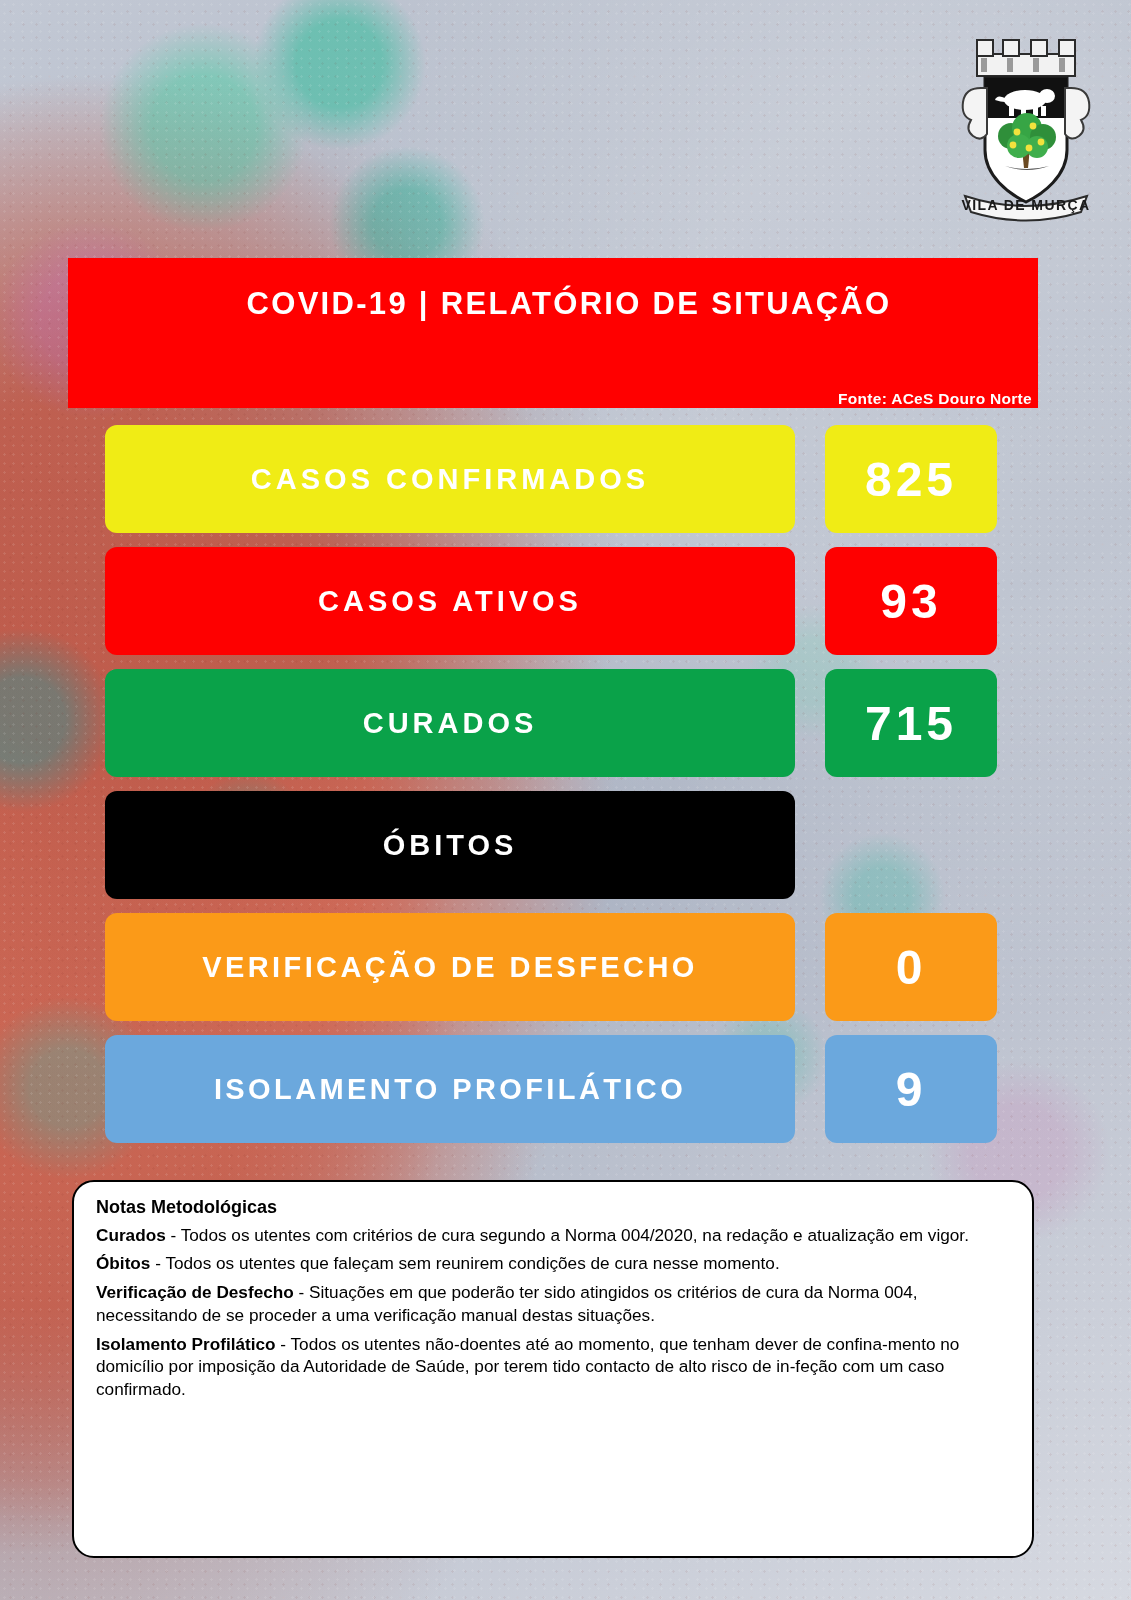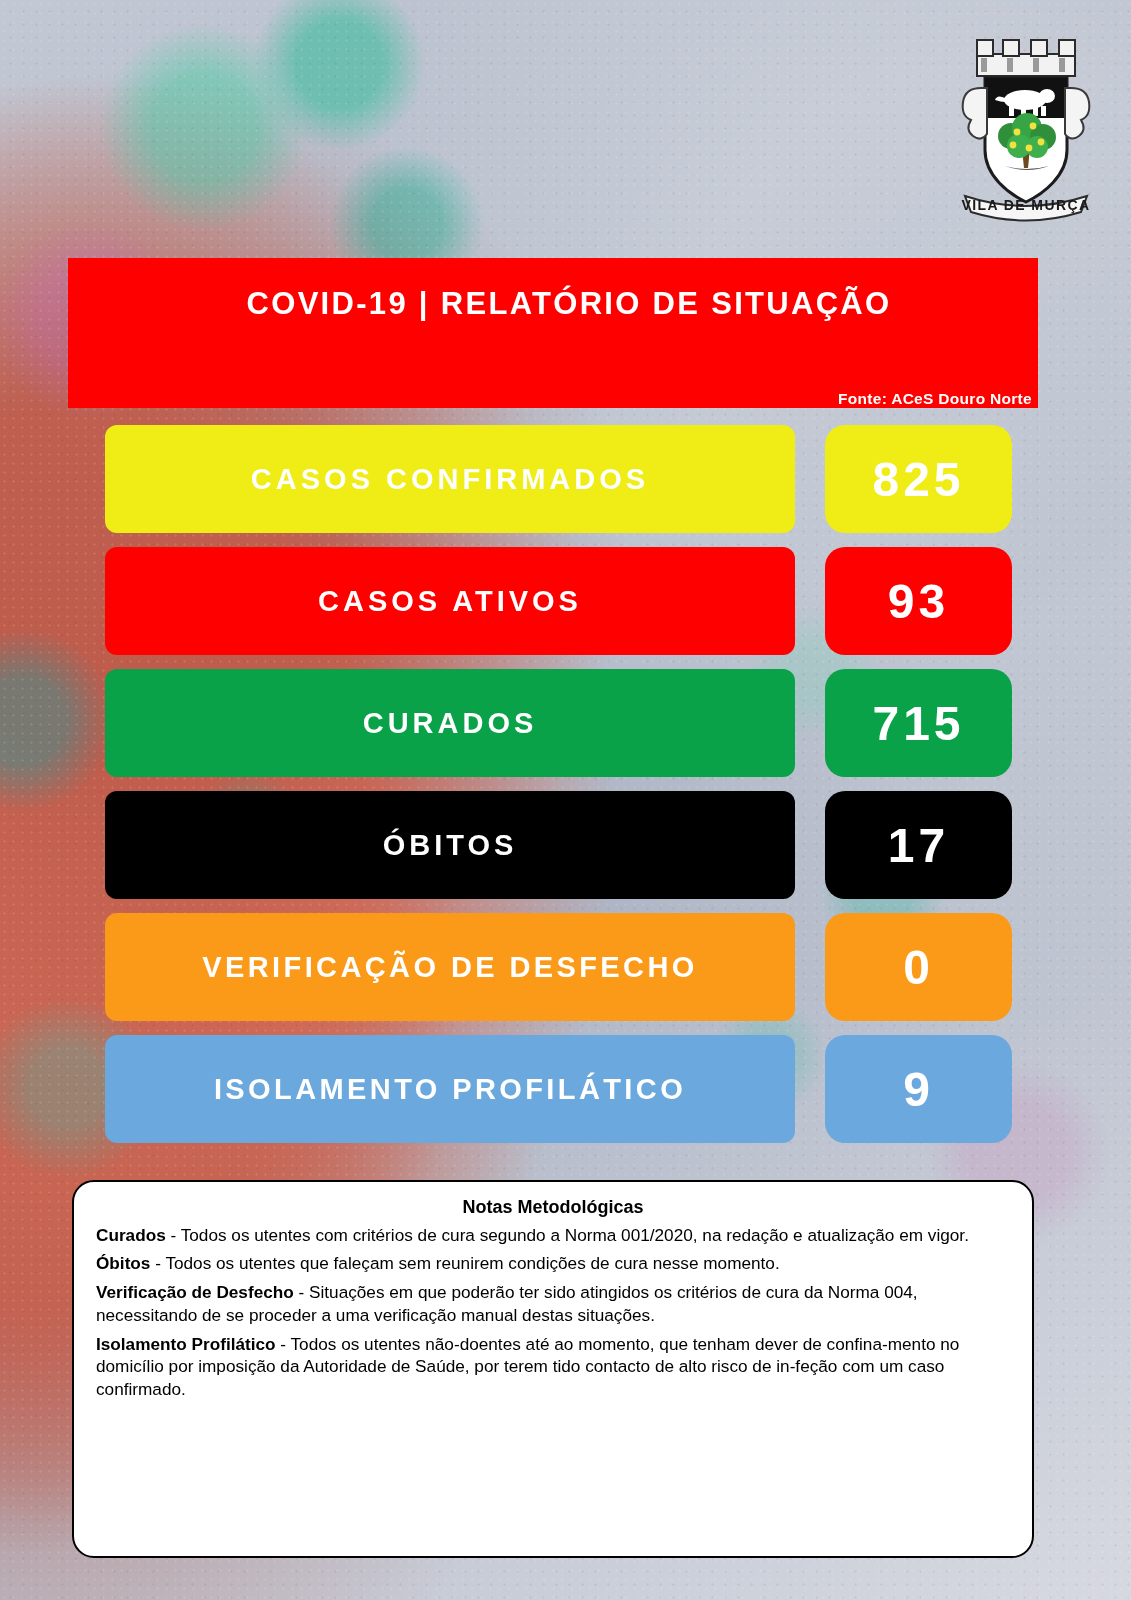--- a/index.html
+++ b/index.html
@@ -130,23 +130,23 @@
     justify-content: center;
     color: #ffffff;
     font-size: 29px;
     font-weight: bold;
     letter-spacing: 4px;
     text-align: center;
   }
   .value-box {
     position: absolute;
     left: 825px;
-    width: 187px;
+    width: 172px;
     height: 108px;
-    border-radius: 20px;
+    border-radius: 12px;
     display: flex;
     align-items: center;
     justify-content: center;
     color: #ffffff;
     font-size: 48px;
     font-weight: bold;
     letter-spacing: 4px;
   }
   .row.confirmados .label-box,
   .row.confirmados .value-box { background: #f0ec15; }
@@ -173,21 +173,21 @@
     height: 378px;
     background: #ffffff;
     border: 2px solid #000000;
     border-radius: 22px;
     padding: 14px 22px 10px 22px;
     font-size: 17.2px;
     line-height: 1.32;
     color: #000000;
   }
   .notes-title {
-    text-align: center;
+    text-align: left;
     font-weight: bold;
     font-size: 18px;
     margin-bottom: 4px;
   }
   .note {
     margin-bottom: 6px;
     text-align: left;
   }
   .note b { font-weight: bold; }
 </style>
@@ -273,42 +273,41 @@
     <div class="value-box">93</div>
   </div>
 
   <div class="row curados">
     <div class="label-box">CURADOS</div>
     <div class="value-box">715</div>
   </div>
 
   <div class="row obitos">
     <div class="label-box">ÓBITOS</div>
-    <div class="value-box">17</div>
   </div>
 
   <div class="row desfecho">
     <div class="label-box">VERIFICAÇÃO DE DESFECHO</div>
     <div class="value-box">0</div>
   </div>
 
   <div class="row isolamento">
     <div class="label-box">ISOLAMENTO PROFILÁTICO</div>
     <div class="value-box">9</div>
   </div>
 
 </div>
 
 <div class="notes">
   <div class="notes-title">Notas Metodológicas</div>
 
 
 
   <div class="note">
-    <b>Curados</b><span> - Todos os utentes com critérios de cura segundo a Norma 001/2020, na redação e atualização em vigor.</span>
+    <b>Curados</b><span> - Todos os utentes com critérios de cura segundo a Norma 004/2020, na redação e atualização em vigor.</span>
   </div>
 
   <div class="note">
     <b>Óbitos</b><span> - Todos os utentes que faleçam sem reunirem condições de cura nesse momento.</span>
   </div>
 
   <div class="note">
     <b>Verificação de Desfecho</b><span> - Situações em que poderão ter sido atingidos os critérios de cura da Norma 004, necessitando de se proceder a uma verificação manual destas situações.</span>
   </div>
 

